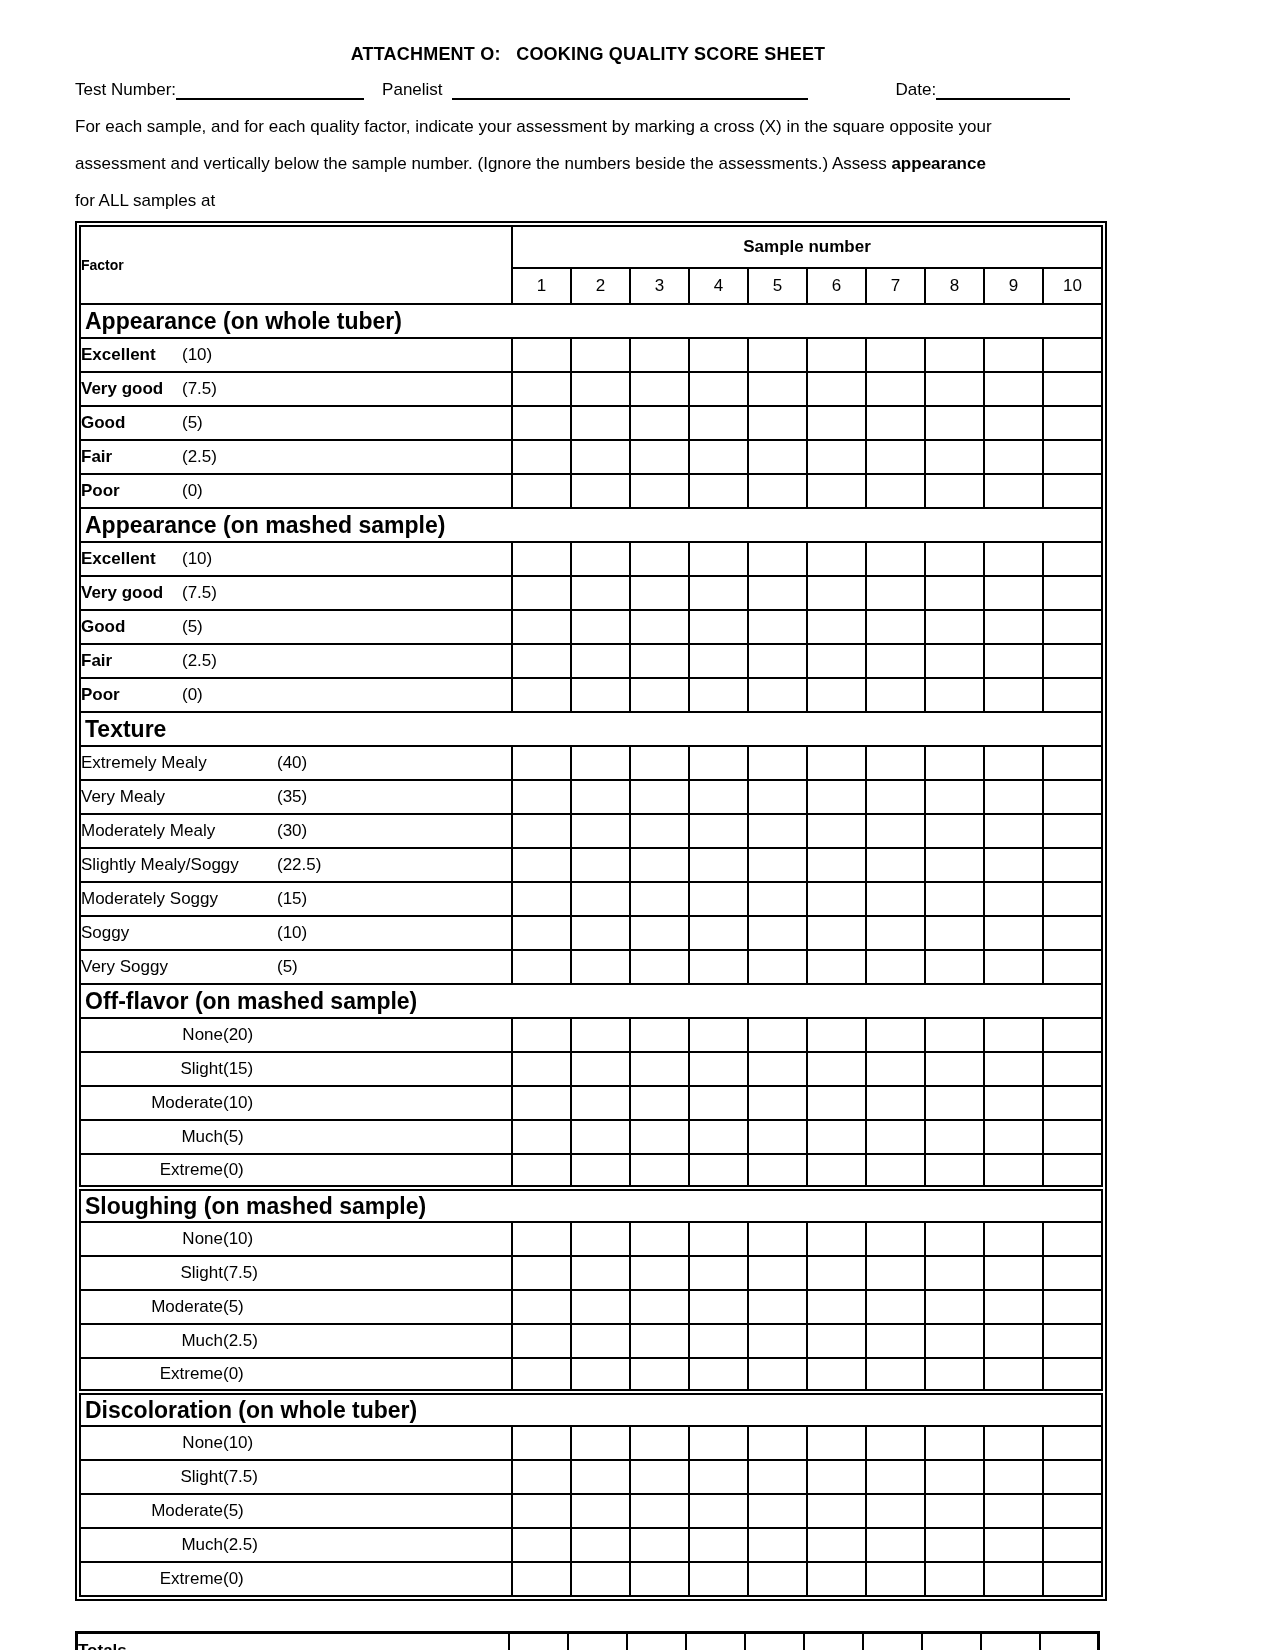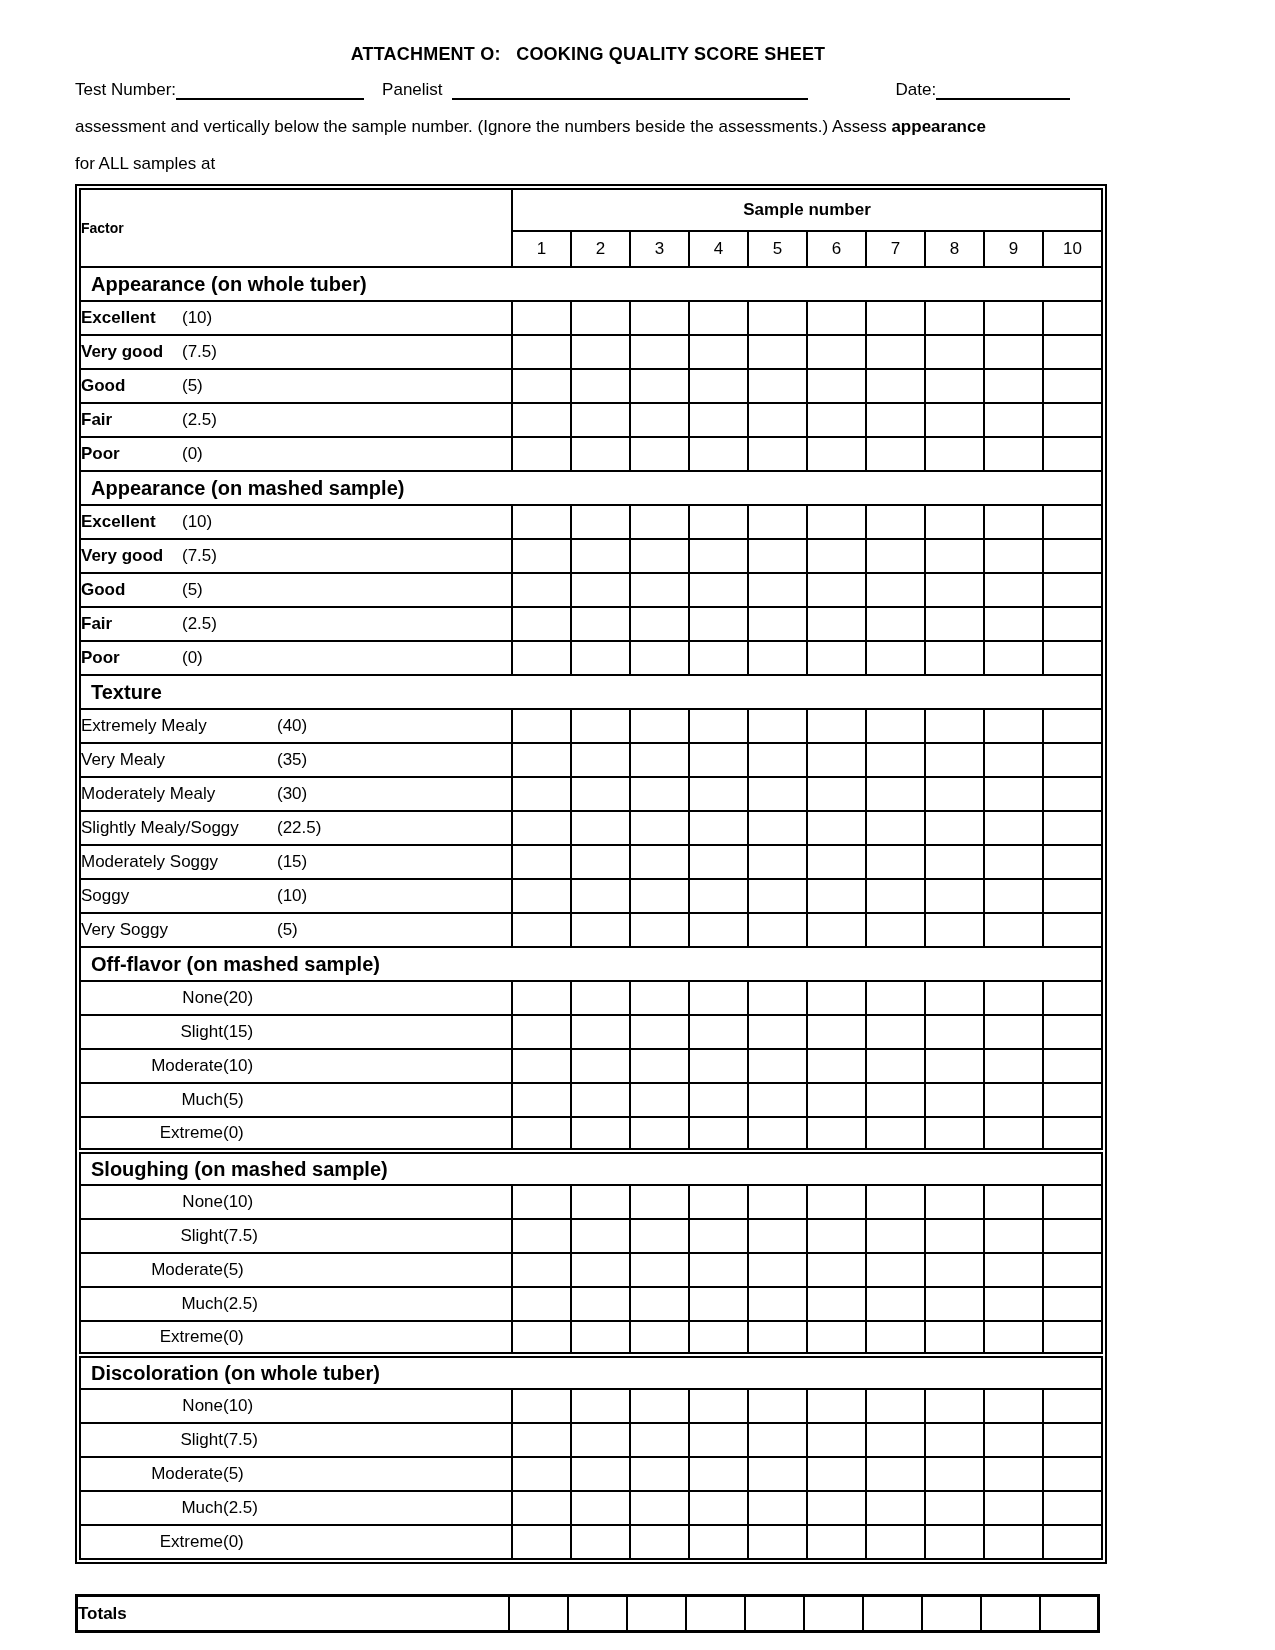--- a/index.html
+++ b/index.html
@@ -38,22 +38,22 @@
 
   th.factor-h {
     text-align: left; vertical-align: middle; padding-left: 3px;
     font-size: 14px; font-weight: 700;
   }
   th.sample-h { height: 42px; font-size: 17px; font-weight: 700; text-align: center; vertical-align: middle; }
   td.num-cell { height: 36px; font-size: 17px; font-weight: 400; text-align: center; vertical-align: middle; }
 
   tr.section-row { height: 34px; }
   tr.section-row td {
-    font-size: 20px; font-weight: 700; text-align: left;
-    padding-left: 10px; vertical-align: middle;
+    font-size: 23px; font-weight: 700; text-align: left;
+    padding-left: 4px; vertical-align: middle;
   }
   tr.section-row.dbl td { border-top: 6px double #000; }
 
   tr.item-row { height: 34px; }
   td.factor-cell { padding-left: 57px; font-size: 17px; vertical-align: middle; }
   .item-label { display: inline-block; }
   tr.s0 .item-label, tr.s1 .item-label { width: 101px; font-weight: bold; }
   tr.s2 .item-label { width: 196px; }
   tr.s3 .item-label, tr.s4 .item-label, tr.s5 .item-label { width: 142px; text-align: right; }
 
@@ -72,20 +72,21 @@
   <div class="fields">
     <span class="lbl">Test Number:</span>
     <span class="blank blank-test"></span>
     <span class="lbl lbl-panelist">Panelist</span>
     <span class="blank blank-panelist"></span>
     <span class="lbl lbl-date">Date:</span>
     <span class="blank blank-date"></span>
   </div>
 
   <div class="instructions">
+    <div class="line">For each sample, and for each quality factor, indicate your assessment by marking a cross (X) in the square opposite your</div>
     <div class="line"><span>assessment and vertically below the sample number. (Ignore the numbers beside the assessments.) Assess </span><b>appearance</b></div>
     <div class="line">for ALL samples at</div>
   </div>
 
   <div class="frame">
     <table class="score">
       <colgroup>
         <col class="factor-col">
         <col class="sample-col">
           <col class="sample-col">

